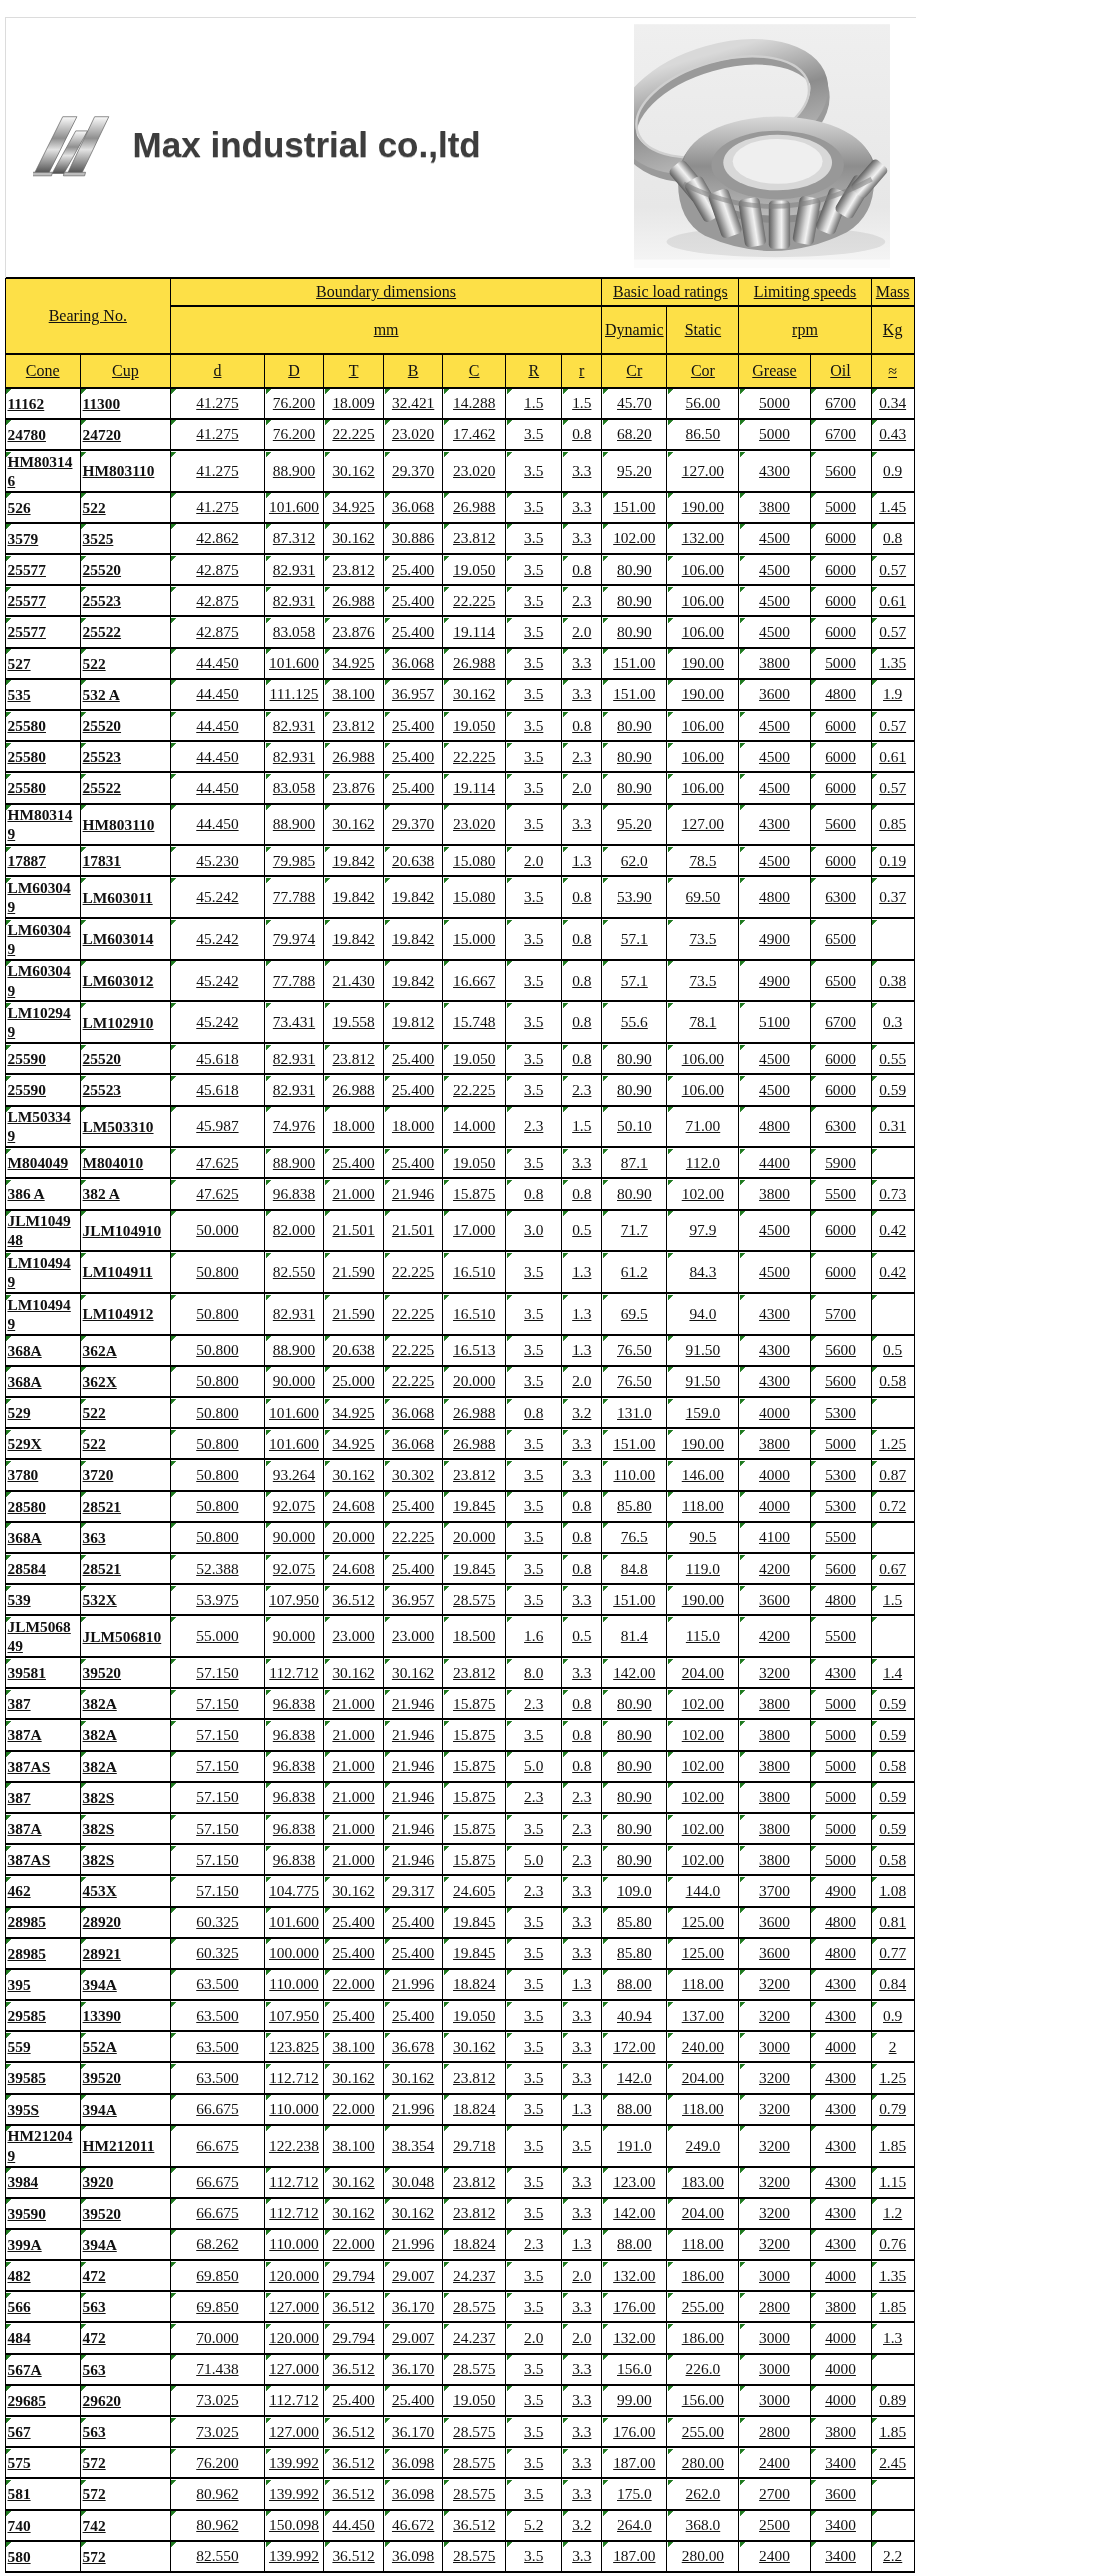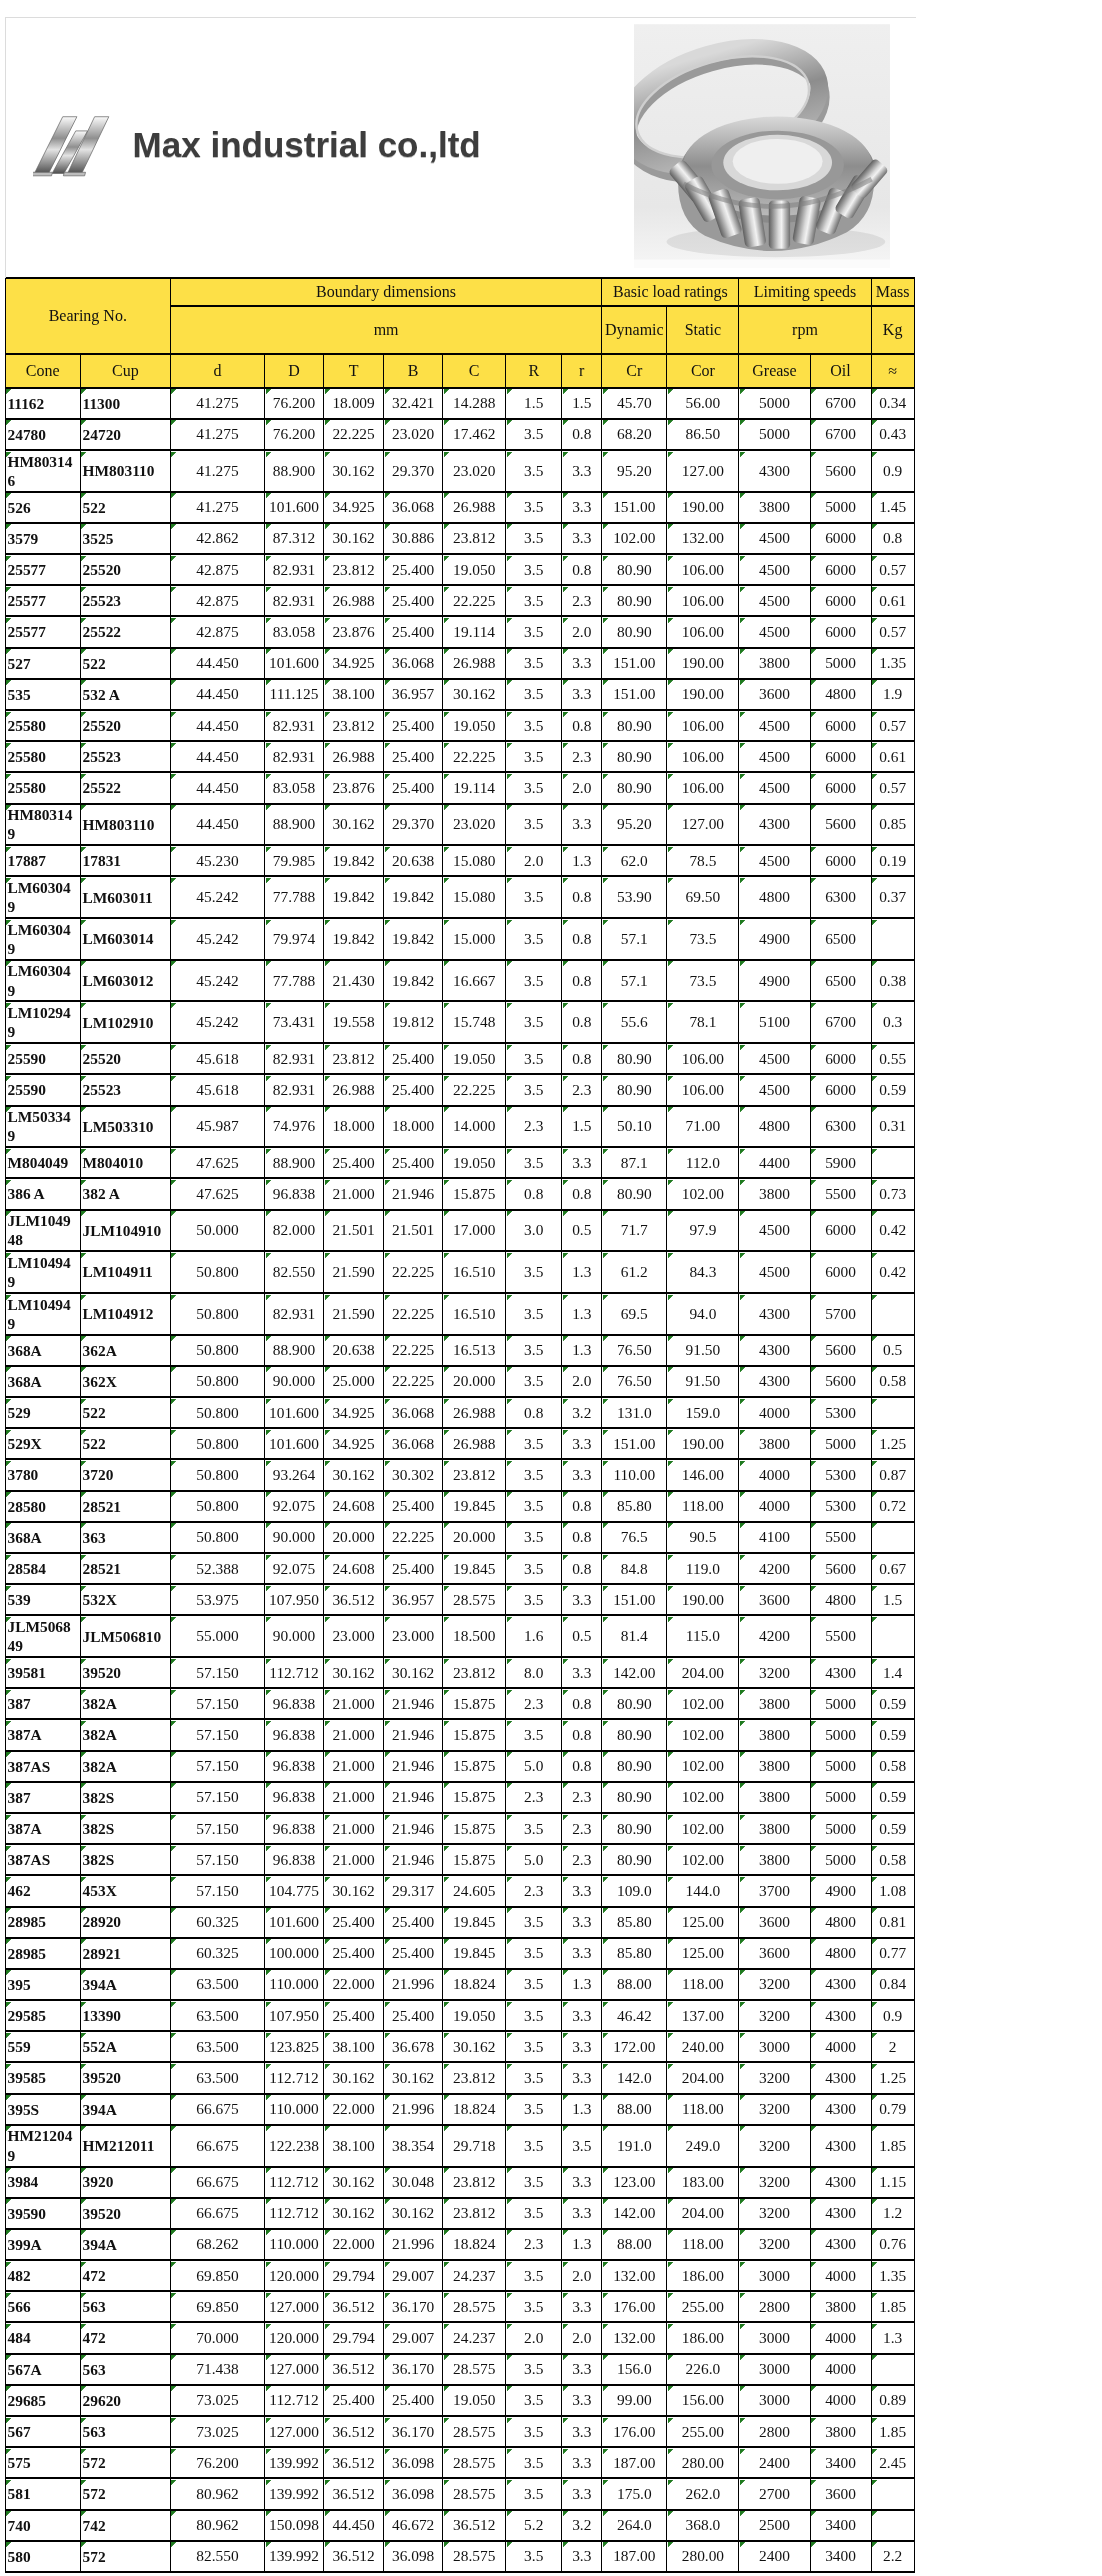--- a/index.html
+++ b/index.html
@@ -1,17 +1,17 @@
 <!DOCTYPE html>
 <html style="font-size:9.5px"><head>
 <meta charset="utf-8">
 <style>
   html,body { margin:0; padding:0; background:#ffffff; }
   body { width:1102px; font-family:"Liberation Serif", serif; color:#111; }
-  .page { position:relative; width:1102px; min-height:2576px; background:#fff; }
+  .page { position:relative; width:1102px; min-height:2576px; background:#fff;text-decoration:underline; }
   .page-frame { position:absolute; left:4.7px; top:16.6px; width:910px; height:260px;
     border-left:0.6px solid #dcdcdc; border-top:0.6px solid #dcdcdc; pointer-events:none; }
 
   
   .top-header { position:relative; height:277px; }
   .brand { position:absolute; left:33px; top:112px; display:flex; align-items:center; }
   .logo-m { width:89px; height:65px; }
   .brand-name { margin-left:10.6px; font-family:"Liberation Sans", sans-serif;
     font-weight:bold; font-size:35px; letter-spacing:0px; color:#3d3d3d;
     text-shadow:0 1.2px 0.6px rgba(0,0,0,0.25); white-space:nowrap; }
@@ -939,21 +939,21 @@
         <tr>
           <td class="model">29585</td>
           <td class="model">13390</td>
           <td class="num">63.500</td>
           <td class="num">107.950</td>
           <td class="num">25.400</td>
           <td class="num">25.400</td>
           <td class="num">19.050</td>
           <td class="num">3.5</td>
           <td class="num">3.3</td>
-          <td class="num">46.42</td>
+          <td class="num">40.94</td>
           <td class="num">137.00</td>
           <td class="num">3200</td>
           <td class="num">4300</td>
           <td class="num">0.9</td>
         </tr>
         <tr>
           <td class="model">559</td>
           <td class="model">552A</td>
           <td class="num">63.500</td>
           <td class="num">123.825</td>

